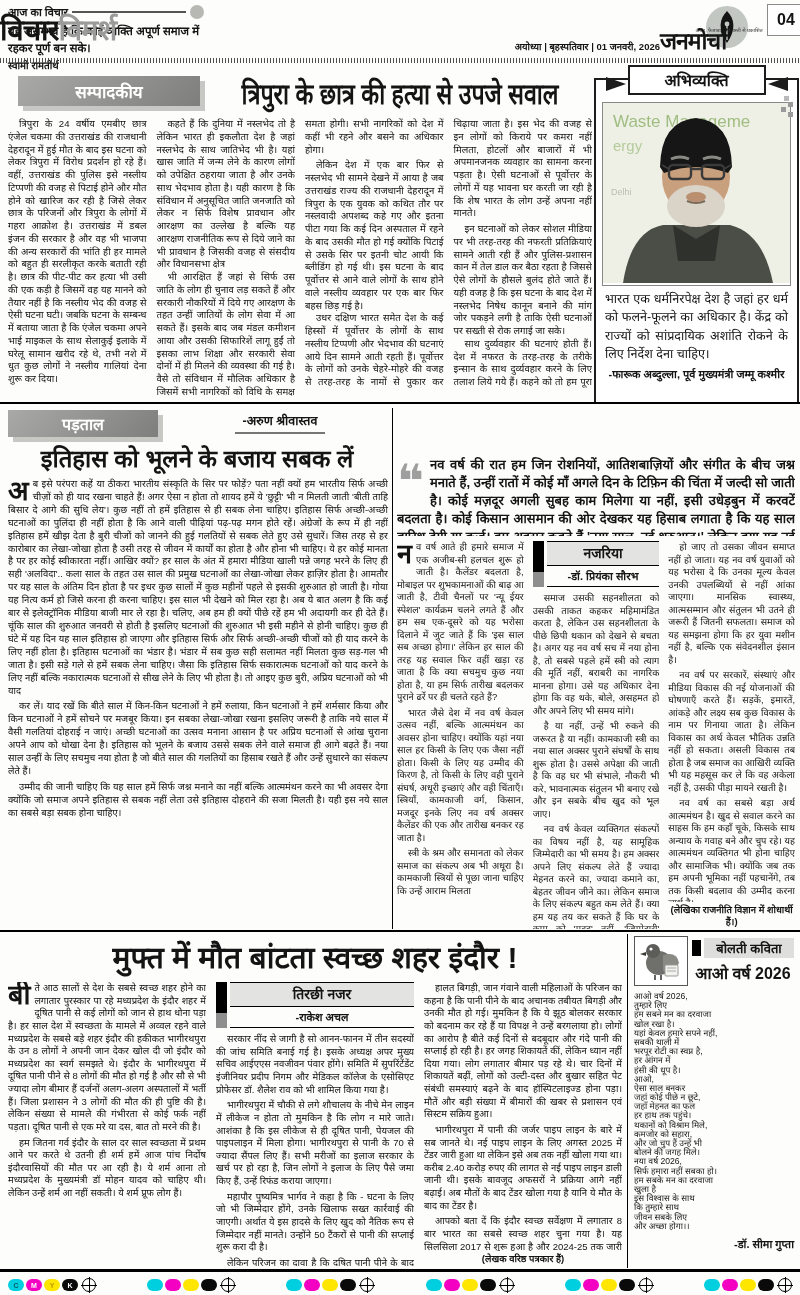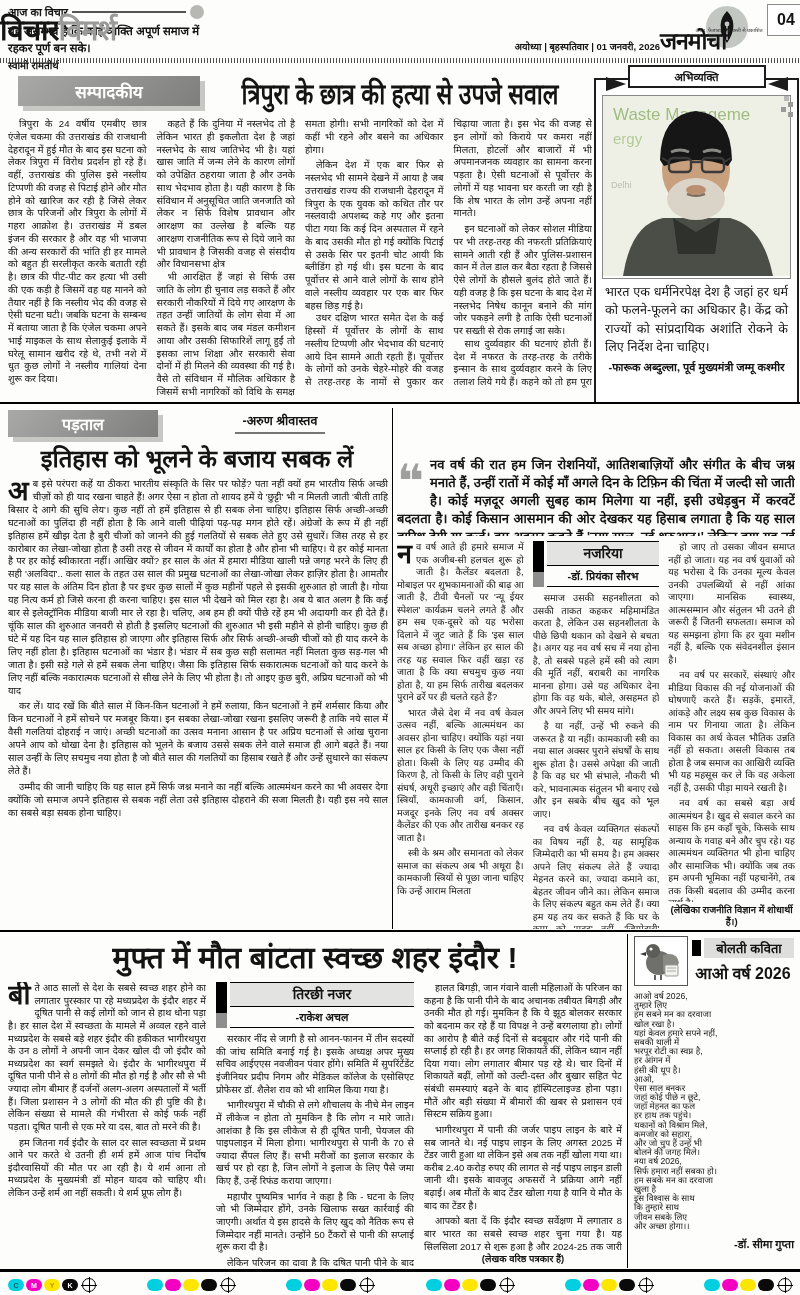--- a/index.html
+++ b/index.html
@@ -29,21 +29,21 @@
              display:flex;align-items:center;justify-content:center;box-shadow:5px 5px 0 #c7c7c4;}
   
   .ed-label{left:18px;top:76px;width:182px;height:30px;font-size:17px;}
   .ed-headline{left:205px;top:70px;width:390px;height:44px;display:flex;align-items:center;justify-content:center;}
   .ed-headline span{font-size:29px;font-weight:bold;white-space:nowrap;transform:scaleX(.8);}
   .ed-cols{left:8px;top:118px;width:584px;height:283px;column-count:4;column-gap:10px;
            font-size:9.6px;line-height:1.33;text-align:justify;overflow:hidden;}
   
   .abh-box{left:594px;top:78px;width:201px;height:322px;border:2px solid #1c1c1c;background:#fff;}
   .abh-label{width:118px;margin:-15px auto 0;border:2px solid #1c1c1c;background:#fff;text-align:center;
-             font-size:11px;font-weight:bold;padding:2px 8px;position:relative;}
+             font-size:16px;font-weight:bold;padding:2px 8px;position:relative;}
   .abh-label::before,.abh-label::after{content:"";position:absolute;top:10px;border-style:solid;}
   .abh-label::before{left:-24px;border-width:7px 0 7px 20px;border-color:transparent transparent transparent #1c1c1c;}
   .abh-label::after{right:-24px;border-width:7px 20px 7px 0;border-color:transparent #1c1c1c transparent transparent;}
   .abh-deco{position:absolute;right:4px;top:22px;width:5px;height:5px;background:#9a9a9a;
             box-shadow:-7px 5px 0 #9a9a9a,0 10px 0 #9a9a9a,-4px -6px 0 #b9b9b9;}
   .abh-photo{margin:7px 6px 4px;height:182px;overflow:hidden;border:1px solid #888;}
   .abh-quote{margin:3px 9px;font-size:12.6px;line-height:1.45;text-align:justify;font-weight:500;}
   .abh-attr{margin:3px 6px;font-size:11px;font-weight:bold;text-align:center;}
   .rule-h{left:0;width:800px;background:#000;}
   

